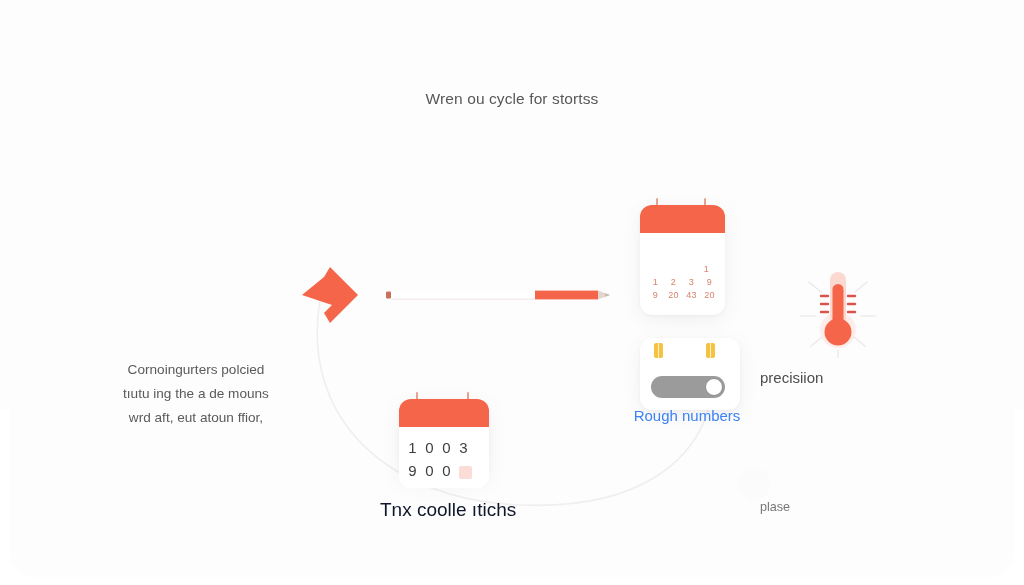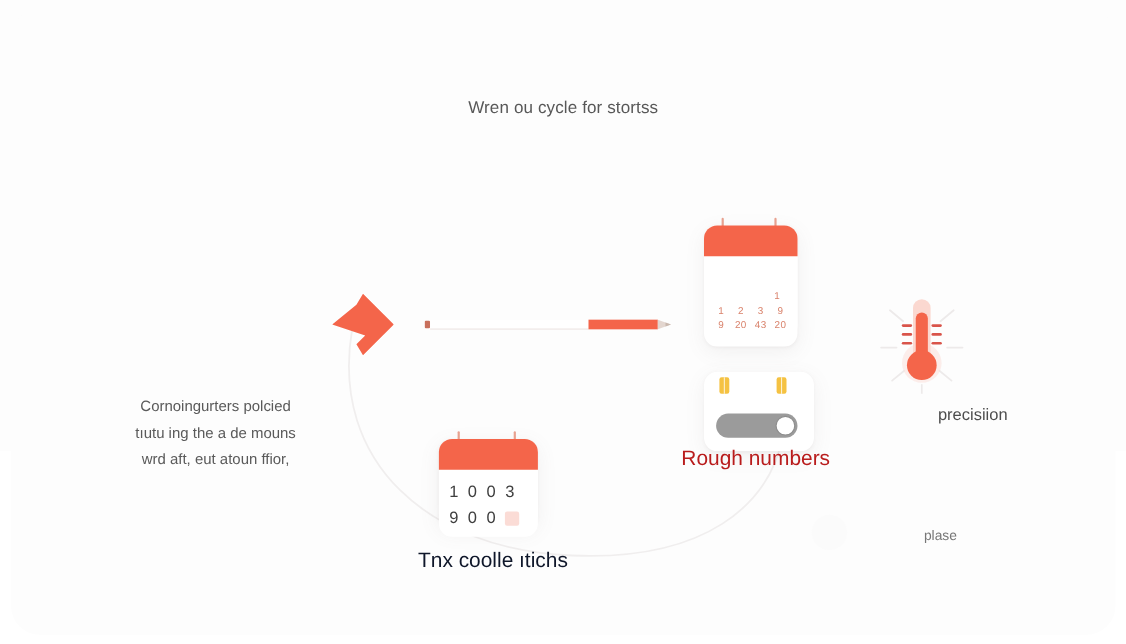--- a/index.html
+++ b/index.html
@@ -65,36 +65,36 @@
     line-height: 24px;
     color: #0f172a;
   }
   .bottom-caption .ln { display:block; white-space: nowrap; }
 
   .label-rough {
     position: absolute;
     left: 612px; top: 407px;
     width: 150px;
     text-align: center;
-    font-size: 19px;
-    color: #b91c1c;
+    font-size: 15px;
+    color: #3b82f6;
   }
   .label-precision {
     position: absolute;
     left: 760px; top: 369px;
     width: 156px;
-    text-align: right;
+    text-align: left;
     font-size: 15px;
     color: #4d4d4d;
   }
   .label-plase {
     position: absolute;
-    left: 760px; top: 480px;
+    left: 760px; top: 500px;
     width: 110px;
-    text-align: right;
+    text-align: left;
     font-size: 12.6px;
     color: #777;
   }
   .ghost-dot {
     position: absolute;
     left: 738px; top: 468px;
     width: 32px; height: 32px;
     border-radius: 50%;
     background: #fbfbfb;
   }

